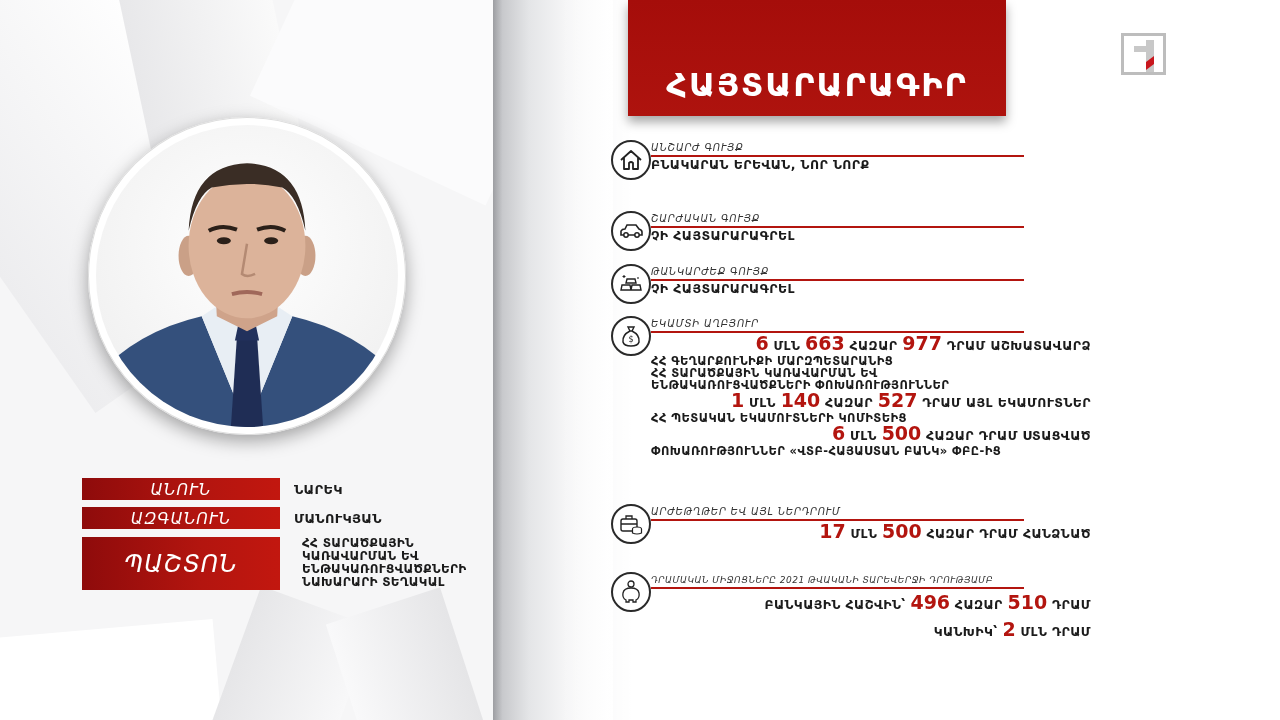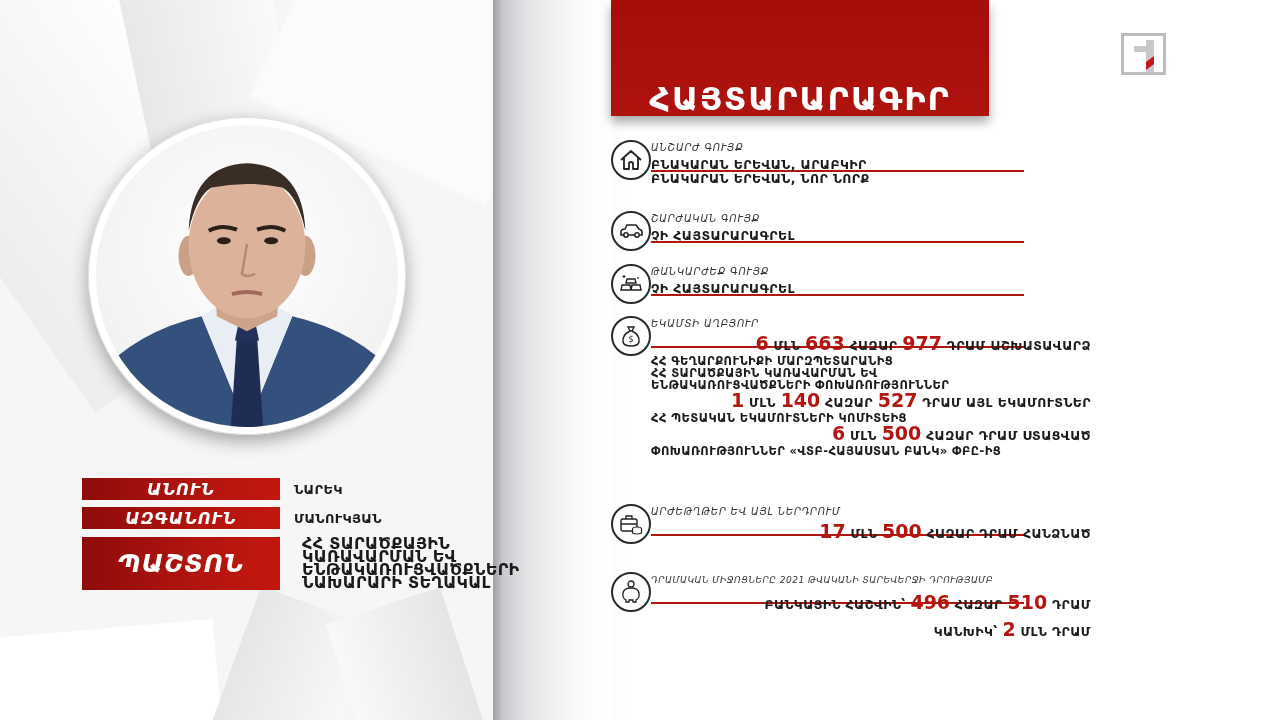--- a/index.html
+++ b/index.html
@@ -49,44 +49,45 @@
   }
   .portrait svg { width: 100%; height: 100%; display: block; }
 
   
   .info-row { position: absolute; left: 82px; display: flex; align-items: center; }
   .info-label {
     background: linear-gradient(90deg, #8e0b0b 0%, #b3150f 60%, #c2170f 100%);
     color: #fff;
     font-family: "DejaVu Sans", sans-serif;
     font-style: italic;
-    font-weight: 700;
+    font-weight: 400;
     font-size: 16px;
     letter-spacing: 1px;
     display: flex; align-items: center; justify-content: center;
     width: 198px;
   }
   .info-value {
     color: #1b1b1b; font-weight: 700; font-size: 13px;
     margin-left: 14px; line-height: 13px; letter-spacing: 0.3px;
   }
   .row-name { top: 478px; }
   .row-name .info-label { height: 22px; }
   .row-surname { top: 507px; }
   .row-surname .info-label { height: 22px; }
   .row-position { top: 537px; align-items: flex-start; }
   .row-position .info-label { height: 53px; font-size: 24px; }
-  .row-position .info-value { margin-top: 0px; font-size: 16px; line-height: 13px; margin-left: 22px; }
+  .row-position .info-value { margin-top: 0px; font-size: 12px; line-height: 13px; margin-left: 22px; }
 
   
   .banner {
-    position: absolute; left: 611px; top: 0; width: 378px; height: 116px;
+    position: absolute; left: 628px; top: 0; width: 378px; height: 116px;
     background: linear-gradient(180deg, #a50d0a 0%, #ae130e 100%);
     box-shadow: 0 6px 10px rgba(0,0,0,0.35);
     display: flex; align-items: flex-end; justify-content: center;
+    padding-bottom: 14px;
   }
   .banner-title {
     color: #ffffff; font-weight: 700; font-size: 32px; letter-spacing: 2px;
     line-height: 34px;
   }
 
   
   .logo {
     position: absolute; left: 1121px; top: 33px; width: 45px; height: 42px;
     border: 3px solid #bdbdbd; background: #fff;
@@ -97,21 +98,21 @@
   .section { position: absolute; left: 611px; width: 420px; }
   .sec-icon {
     position: absolute; left: 0; top: 0; width: 40px; height: 40px;
     border: 2px solid #2a2a2a; border-radius: 50%; background: #fff;
     display: flex; align-items: center; justify-content: center;
   }
   .sec-icon svg { width: 26px; height: 26px; }
   .sec-head {
     position: absolute; left: 40px; top: 2px; width: 373px;
     font-style: italic; font-size: 10px; color: #333; letter-spacing: 0.8px;
-    padding-bottom: 16px;
+    padding-bottom: 1px;
     border-bottom: 2px solid #b3150f;
     line-height: 12px;
   }
   .sec-body {
     position: absolute; left: 40px; top: 18px; width: 440px;
     font-weight: 700; color: #1b1b1b; font-size: 12.5px; letter-spacing: 0.4px;
     line-height: 14px;
   }
   .sec-body .line { white-space: nowrap; }
   .num { color: #b3150f; font-size: 19px; font-weight: 700; letter-spacing: 0; }
@@ -201,21 +202,20 @@
 </div>
 
 <div class="section sec-realestate">
   <div class="sec-icon">
     <svg viewBox="0 0 26 26">
         <path d="M3 13 L13 4 L23 13 M6 11 L6 22 L11 22 L11 16 Q13 14 15 16 L15 22 L20 22 L20 11" stroke="#222" stroke-width="1.8" fill="none" stroke-linejoin="round"></path>
       </svg>
   </div>
   <div class="sec-head">ԱՆՇԱՐԺ ԳՈՒՅՔ</div>
   <div class="sec-body">
-    <div class="line">ԲՆԱԿԱՐԱՆ ԵՐԵՎԱՆ, ԱՐԱԲԿԻՐ</div>
     <div class="line">ԲՆԱԿԱՐԱՆ ԵՐԵՎԱՆ, ՆՈՐ ՆՈՐՔ</div>
   </div>
 </div>
 
 <div class="section sec-vehicle">
   <div class="sec-icon">
     <svg viewBox="0 0 26 26">
         <path d="M3 17 L3 13 Q4 11 7 11 L9 7 L18 7 L21 11 Q24 12 24 14 L24 17 Z" stroke="#222" stroke-width="1.6" fill="none"></path>
         <circle cx="8" cy="17" r="2.2" fill="#fff" stroke="#222" stroke-width="1.5"></circle>
         <circle cx="19" cy="17" r="2.2" fill="#fff" stroke="#222" stroke-width="1.5"></circle>

